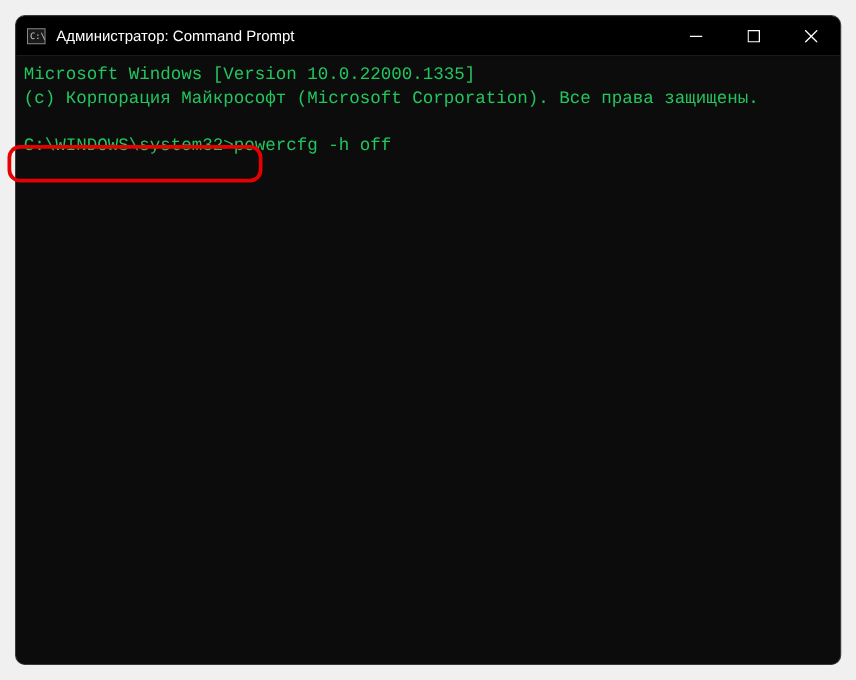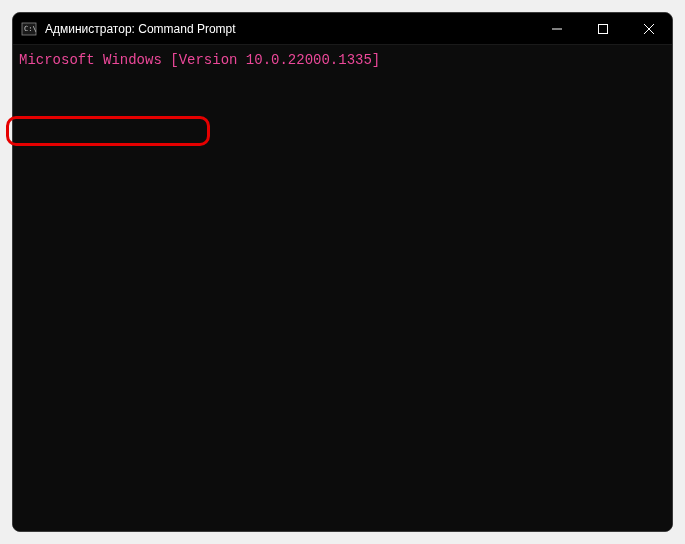--- a/index.html
+++ b/index.html
@@ -62,21 +62,21 @@
     color: #ffffff;
     cursor: pointer;
   }
   .terminal {
     flex: 1;
     background: #0c0c0c;
     padding: 6px 6px;
     font-family: "Consolas", "Courier New", monospace;
     font-size: 14px;
     line-height: 1.35;
-    color: #ec4899;
+    color: #22c55e;
     position: relative;
   }
   .line { white-space: pre; }
   .highlight-box {
     position: absolute;
     border: 3px solid #e60000;
     border-radius: 10px;
     pointer-events: none;
   }
   .hl1 {
@@ -115,18 +115,20 @@
         <svg width="10" height="10" viewBox="0 0 10 10">
             <line x1="0" y1="0" x2="10" y2="10" stroke="#fff" stroke-width="1"></line>
             <line x1="10" y1="0" x2="0" y2="10" stroke="#fff" stroke-width="1"></line>
           </svg>
       </div>
     </div>
   </div>
 
   <div class="terminal">
     <div class="line">Microsoft Windows [Version 10.0.22000.1335]</div>
+    <div class="line">(c) Корпорация Майкрософт (Microsoft Corporation). Все права защищены.</div>
     <div class="line"> </div>
+    <div class="line"><span>C:\WINDOWS\system32&gt;</span><span>powercfg -h off</span></div>
     <div class="line"> </div>
   </div>
 </div>
 
 <div class="highlight-box hl1"></div>
 
 </body></html>

